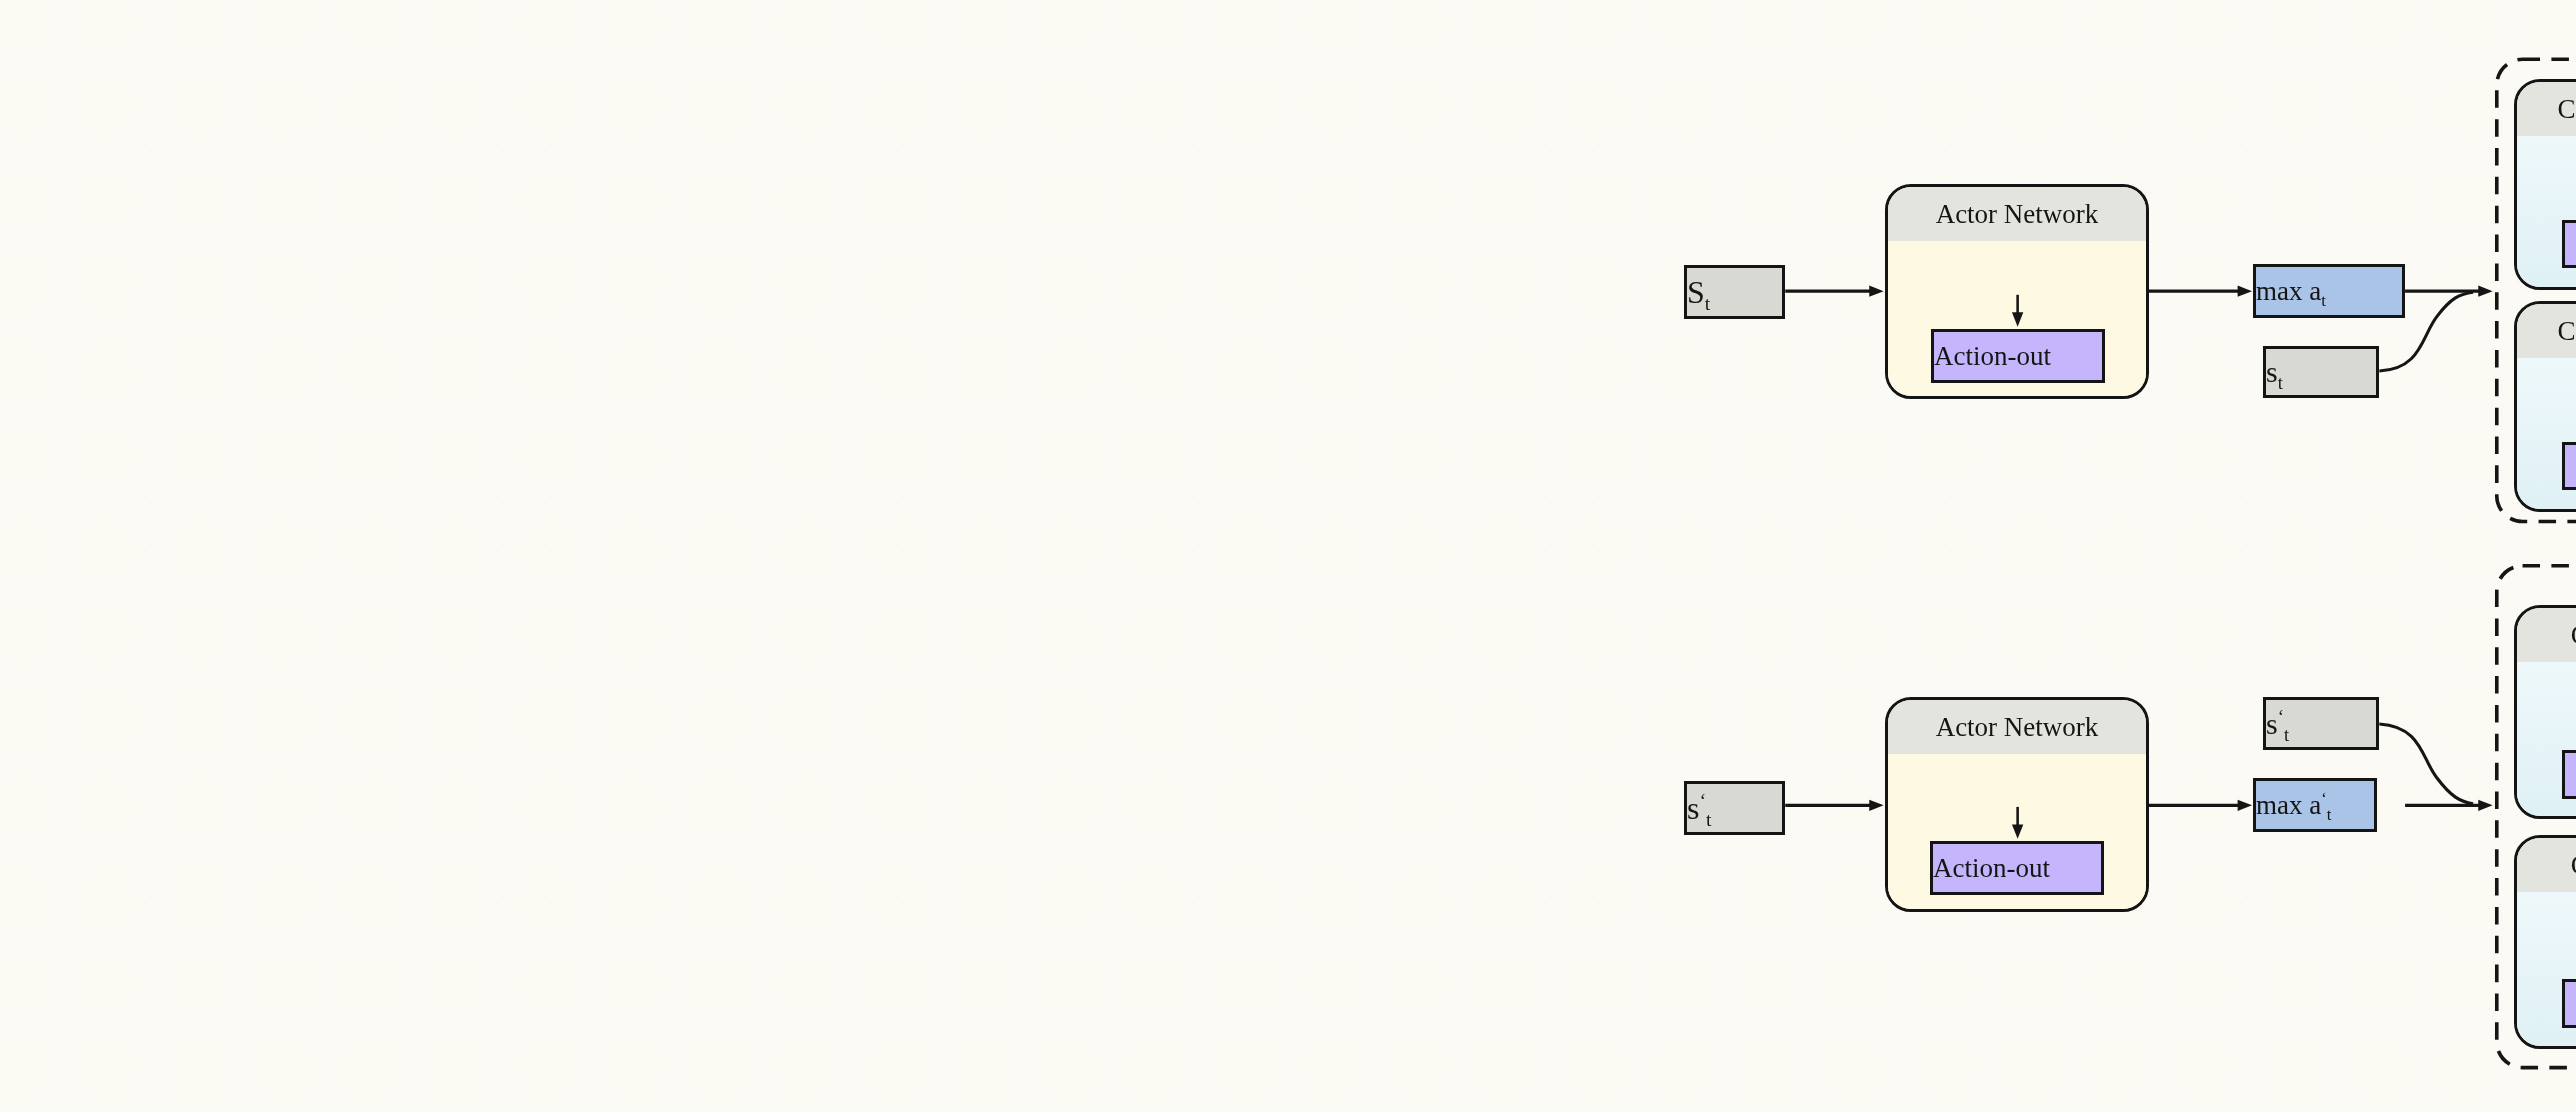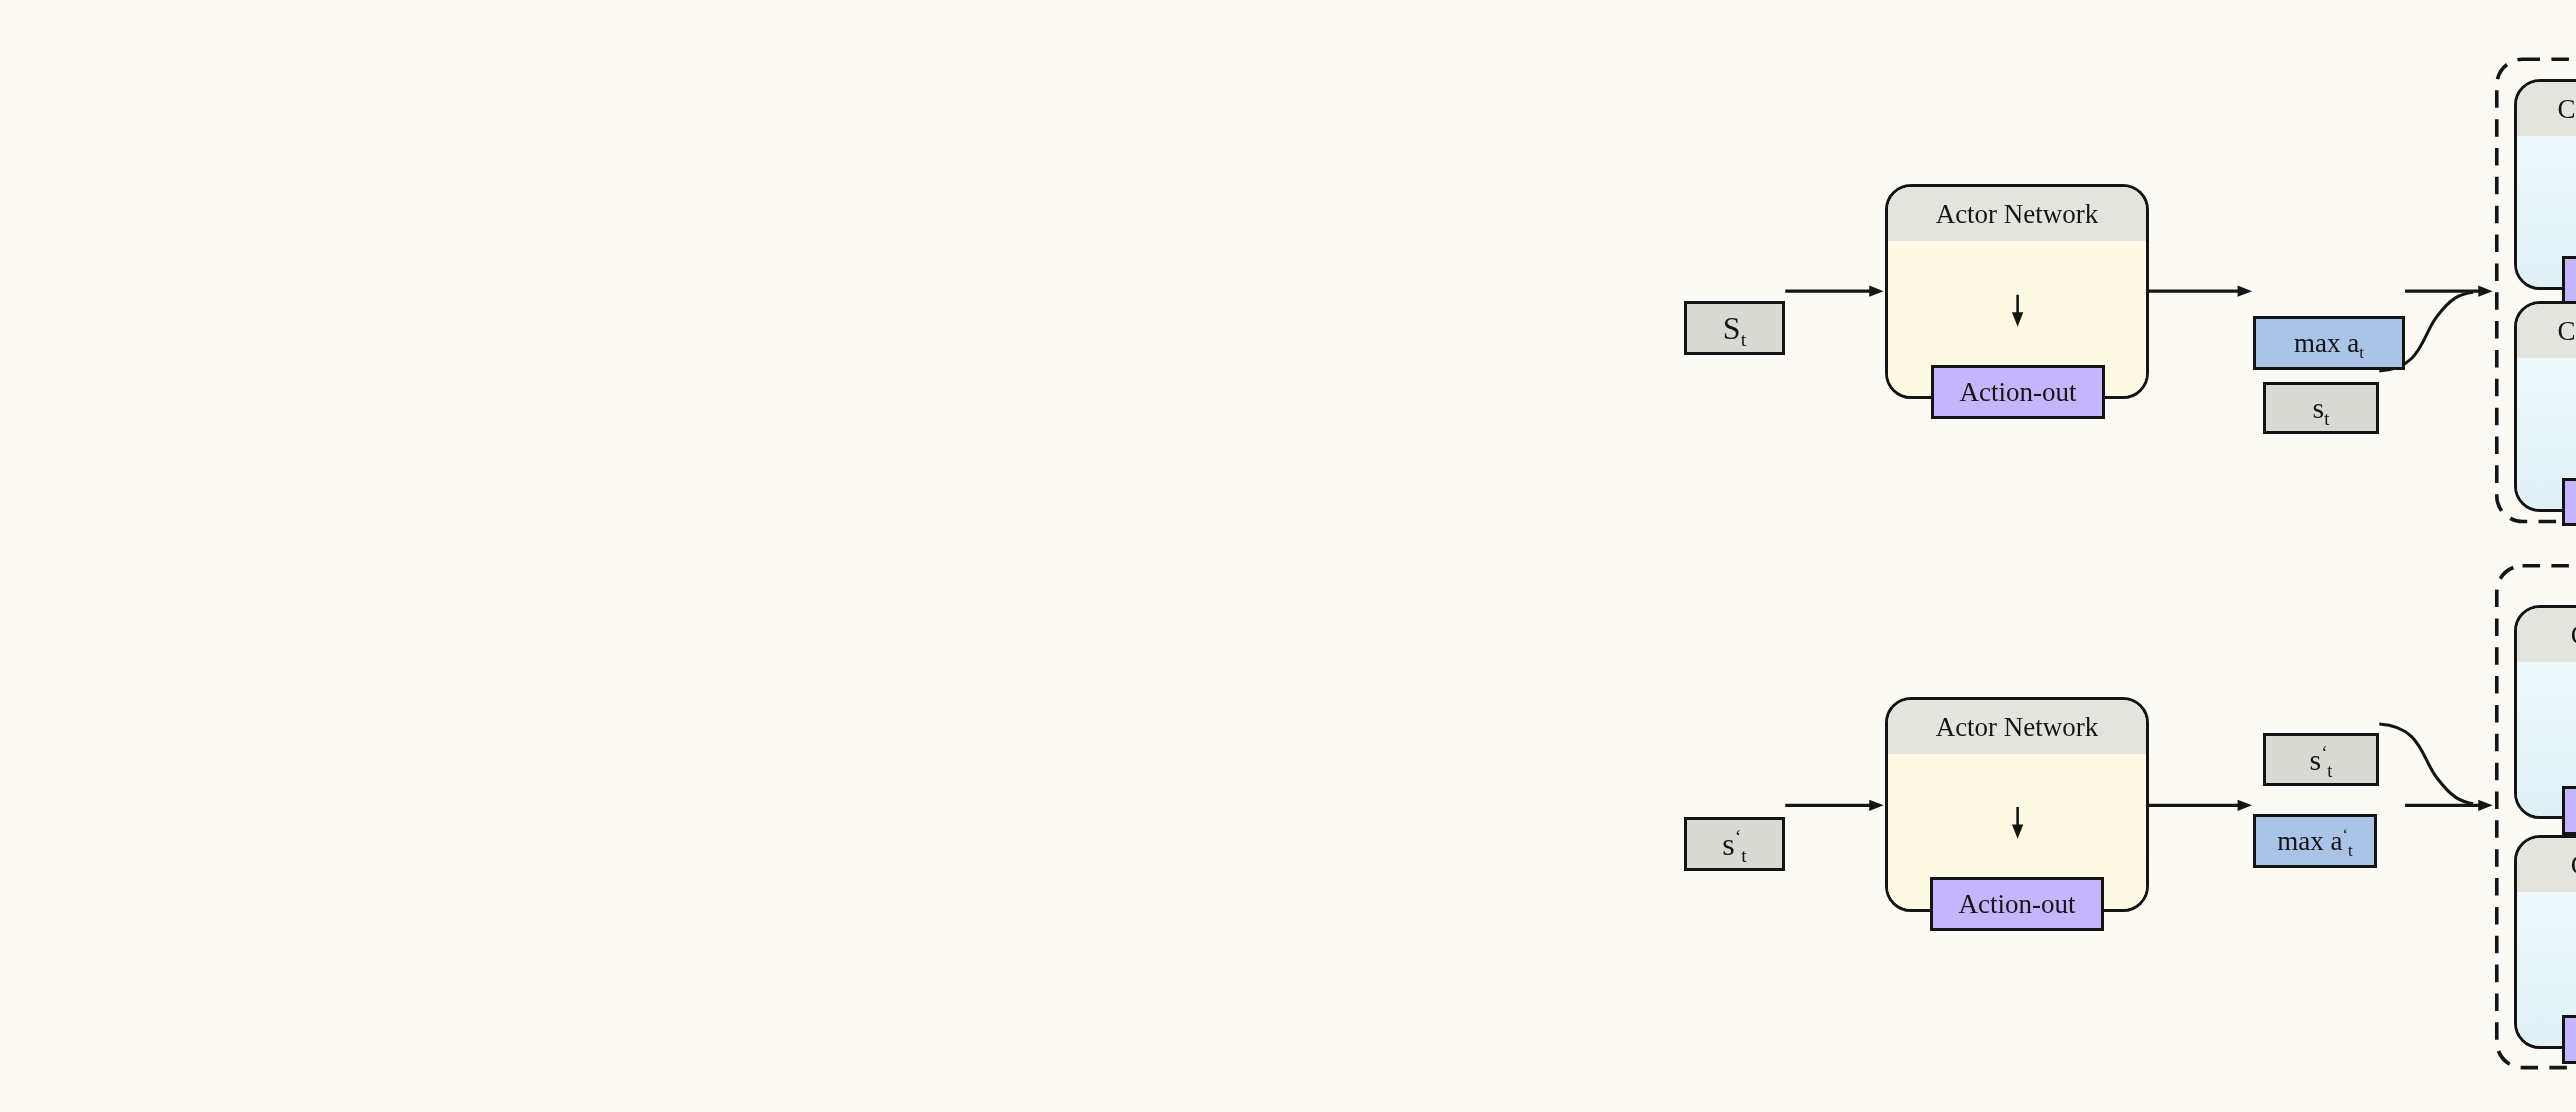--- a/index.html
+++ b/index.html
@@ -11,23 +11,22 @@
     font-family:"Liberation Serif", serif;
     color:#151515;
     position:relative;
     overflow:hidden;
   }
   #canvas{position:absolute;inset:0;width:3384px;height:1113px;}
 
   .box{
     position:absolute;box-sizing:border-box;
     border:3.1px solid #141414;
-    display:flex;align-items:center;justify-content:center;
+    display:flex;align-items:center;
     z-index:3;
-    margin-top:36px;
   }
   .gray  {background:#d9d9d3;}
   .blue  {background:#a9c4e7;}
   .pink  {background:#c4b5fd;}
 
   .netblock{
     position:absolute;box-sizing:border-box;
     border:3.6px solid #141414;border-radius:26px;overflow:hidden;
     z-index:2;
   }
@@ -141,21 +140,21 @@
   </svg>
 
   <div class="box gray t62" style="left:1684px;top:265px;width:101px;height:54px;">
     <span><span>S</span><sub>t</sub></span>
   </div>
 
   <div class="box pink t52" style="left:1931px;top:329px;width:174px;height:54px;">
     <span>Action-out</span>
   </div>
 
-  <div class="box blue t52" style="left:2253px;top:280px;width:152px;height:54px;">
+  <div class="box blue t52" style="left:2253px;top:264px;width:152px;height:54px;">
     <span><span>max a</span><sub>t</sub></span>
   </div>
 
   <div class="box gray t58" style="left:2263px;top:346px;width:116px;height:52px;">
     <span><span>s</span><sub>t</sub></span>
   </div>
 
   <div class="box pink t52" style="left:2562px;top:220px;width:176px;height:48px;">
     
   </div>

